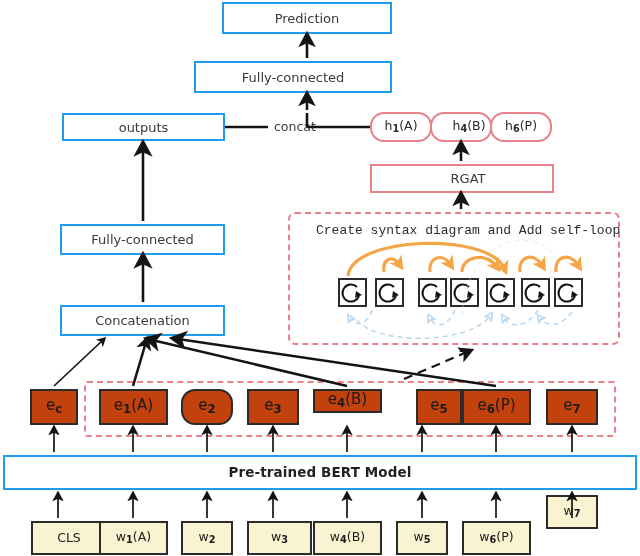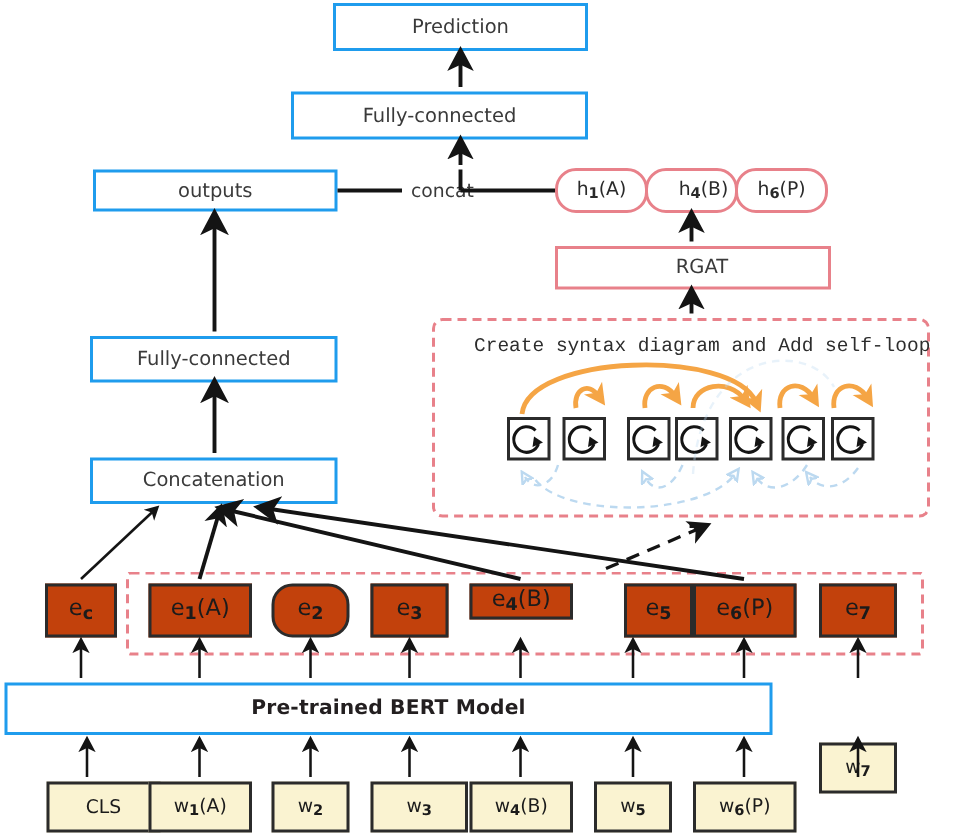--- a/index.html
+++ b/index.html
@@ -109,21 +109,21 @@
   <div class="box dark emb" style="left:384px;top:389px;width:46px;height:36px;margin-left:32px;">
     <span>e<sub>5</sub><span></span></span>
   </div>
   <div class="box dark emb" style="left:462px;top:389px;width:69px;height:36px;">
     <span>e<sub>6</sub><span>(P)</span></span>
   </div>
   <div class="box dark emb" style="left:546px;top:389px;width:52px;height:36px;">
     <span>e<sub>7</sub><span></span></span>
   </div>
 
-  <div class="box blue bert-lbl" style="left:3px;top:455px;width:512px;height:35px;">
+  <div class="box blue bert-lbl" style="left:3px;top:455px;width:634px;height:35px;">
     <span>Pre-trained BERT Model</span>
   </div>
 
   <div class="box dark wrd" style="left:31px;top:521px;width:76px;height:34px;">
     <span><span>CLS</span></span>
   </div>
   <div class="box dark wrd" style="left:99px;top:521px;width:69px;height:34px;">
     <span>w<sub>1</sub><span>(A)</span></span>
   </div>
   <div class="box dark wrd" style="left:181px;top:521px;width:52px;height:34px;">

